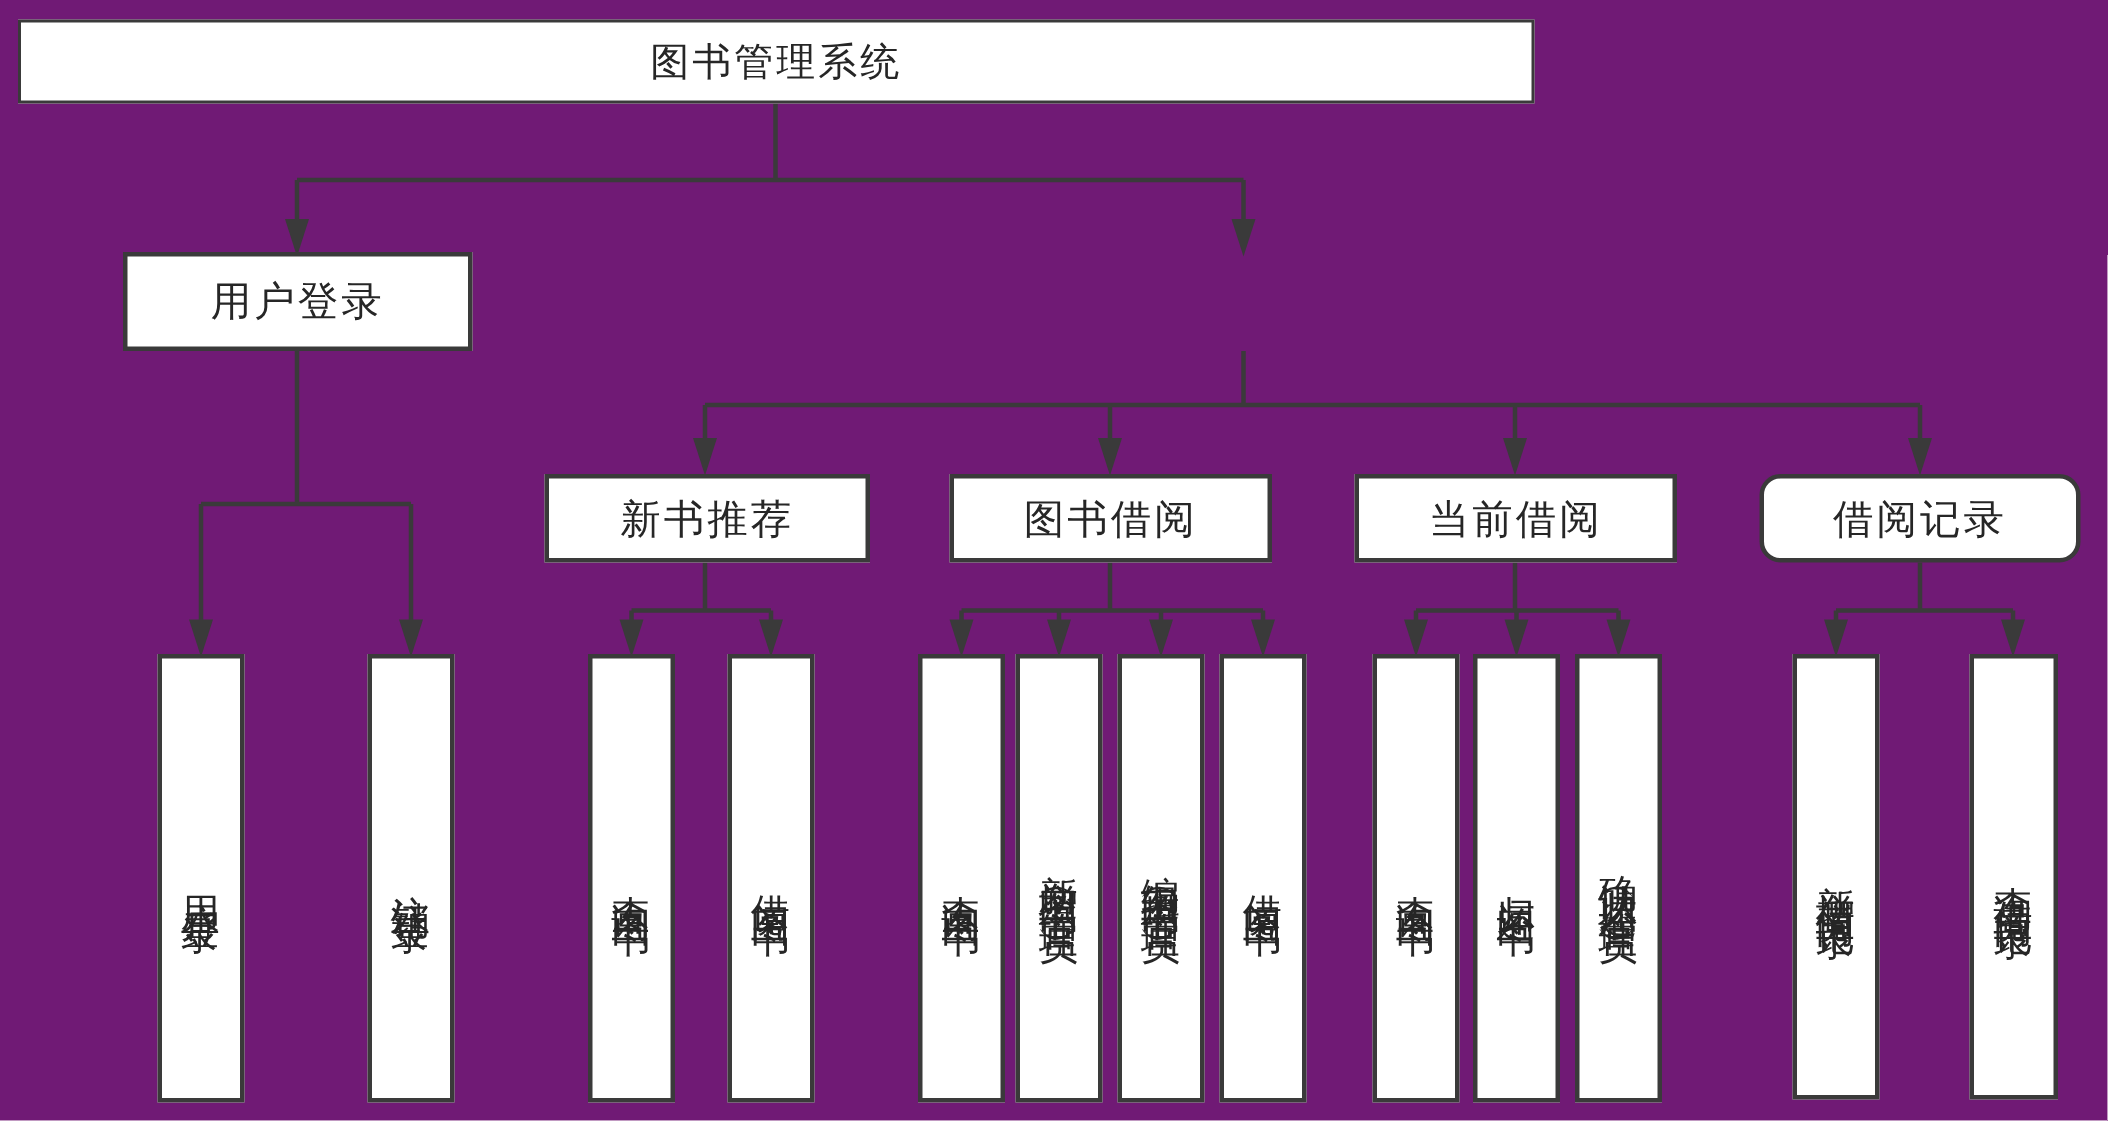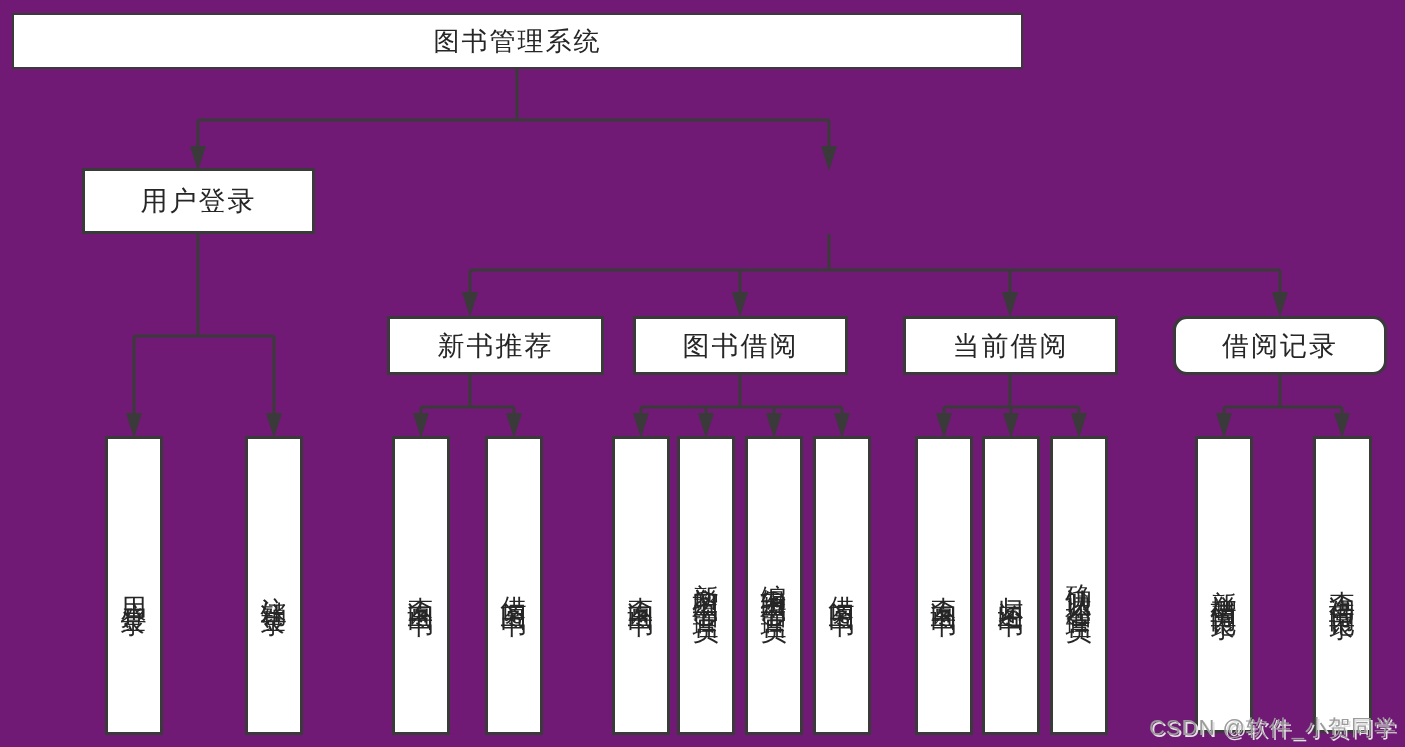--- a/index.html
+++ b/index.html
@@ -81,21 +81,21 @@
   </svg>
 
   <div class="node hnode rootnode" style="left:12px;top:13px;width:1011px;height:56px;">
     <span>图书管理系统</span>
   </div>
 
   <div class="node hnode" style="left:82px;top:168px;width:233px;height:66px;">
     <span>用户登录</span>
   </div>
 
-  <div class="node hnode" style="left:363px;top:316px;width:217px;height:59px;margin-left:24px;">
+  <div class="node hnode" style="left:363px;top:316px;width:217px;height:59px;">
     <span>新书推荐</span>
   </div>
   <div class="node hnode" style="left:633px;top:316px;width:215px;height:59px;">
     <span>图书借阅</span>
   </div>
   <div class="node hnode" style="left:903px;top:316px;width:215px;height:59px;">
     <span>当前借阅</span>
   </div>
   <div class="node hnode" style="left:1173px;top:316px;width:214px;height:59px;border-radius:14px;">
     <span>借阅记录</span>
@@ -138,15 +138,14 @@
     <span>确认归还（管理员）</span>
   </div>
 
   <div class="node vnode" style="left:1195px;top:436px;width:58px;height:297px;">
     <span>新增借阅记录</span>
   </div>
   <div class="node vnode" style="left:1313px;top:436px;width:59px;height:297px;">
     <span>查询借阅记录</span>
   </div>
 
-  <div class="watermark">CSDN @软件_小贺同学</div>
 
 </div>
 
 </body></html>

